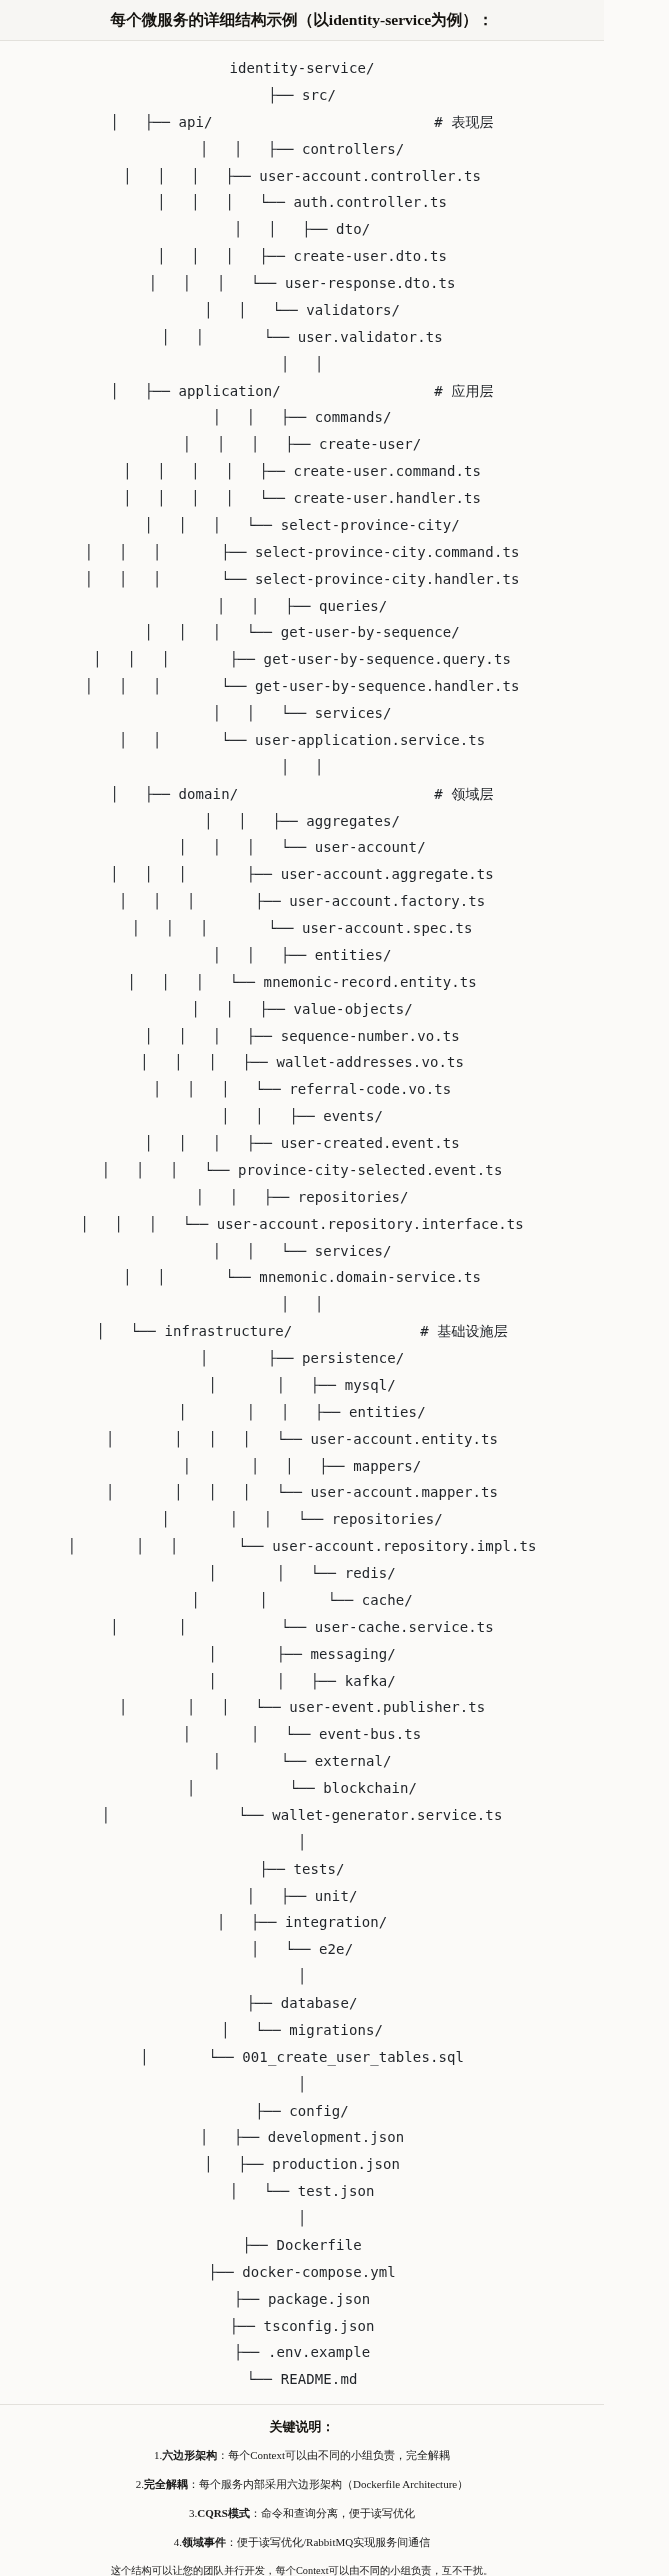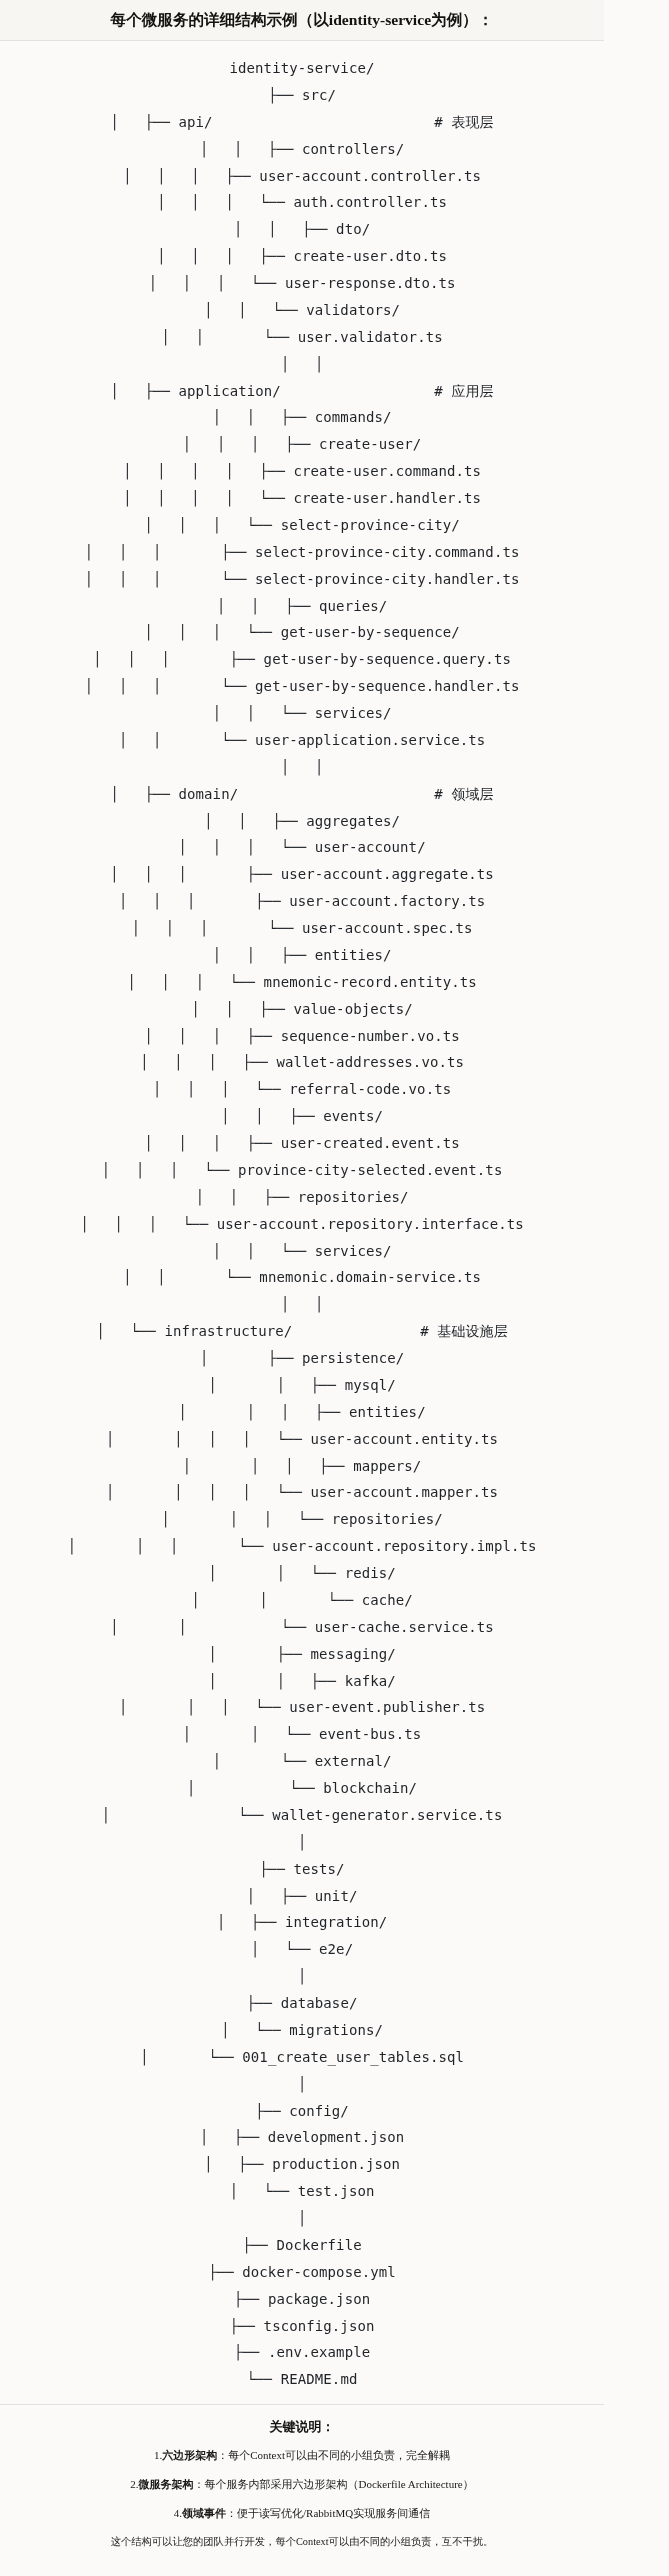--- a/index.html
+++ b/index.html
@@ -177,23 +177,26 @@
   </div>
 
   <div class="notes">
     <h2>关键说明：</h2>
 
     <p class="note-item">
       <span class="num">1.</span><span class="term">六边形架构</span><span class="sep">：</span><span class="desc">每个Context可以由不同的小组负责，完全解耦</span>
     </p>
 
     <p class="note-item">
-      <span class="num">2.</span><span class="term">微服务架构</span><span class="sep">：</span><span class="desc">每个服务内部采用六边形架构（Dockerfile Architecture）</span>
-    </p>
-
+      <span class="num">2.</span><span class="term">完全解耦</span><span class="sep">：</span><span class="desc">每个服务内部采用六边形架构（Dockerfile Architecture）</span>
+    </p>
+
+    <p class="note-item">
+      <span class="num">3.</span><span class="term">CQRS模式</span><span class="sep">：</span><span class="desc">命令和查询分离，便于读写优化</span>
+    </p>
 
     <p class="note-item">
       <span class="num">4.</span><span class="term">领域事件</span><span class="sep">：</span><span class="desc">便于读写优化/RabbitMQ实现服务间通信</span>
     </p>
 
 
 
     <p class="closing">这个结构可以让您的团队并行开发，每个Context可以由不同的小组负责，互不干扰。</p>
   </div>
 

